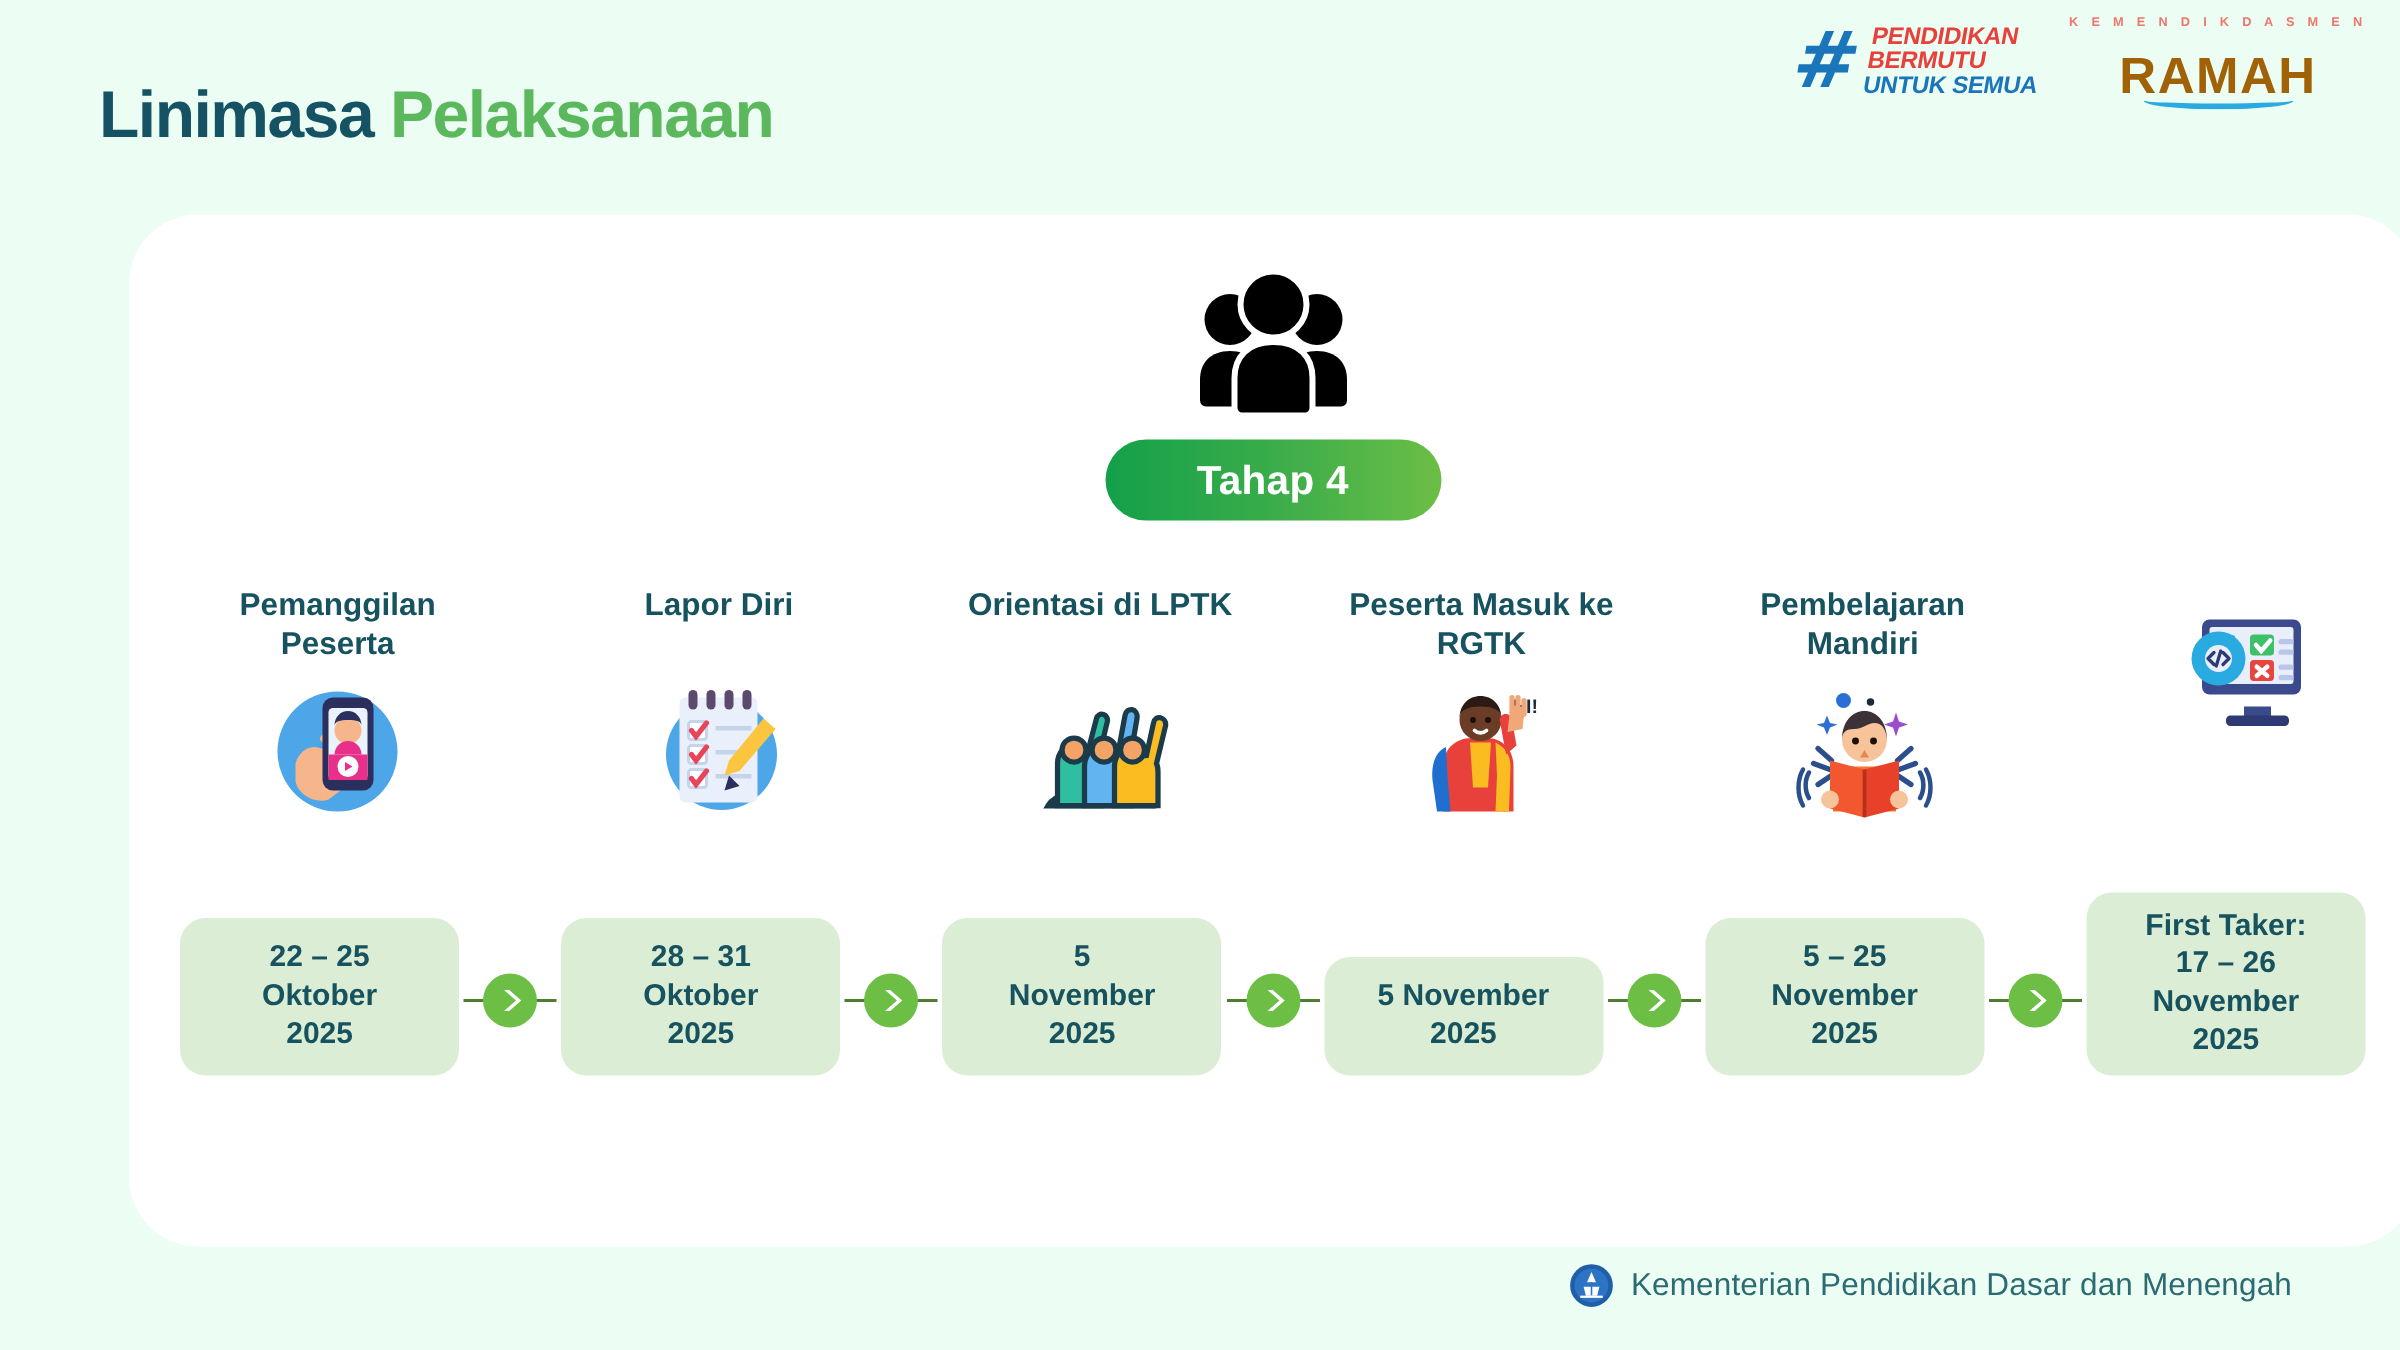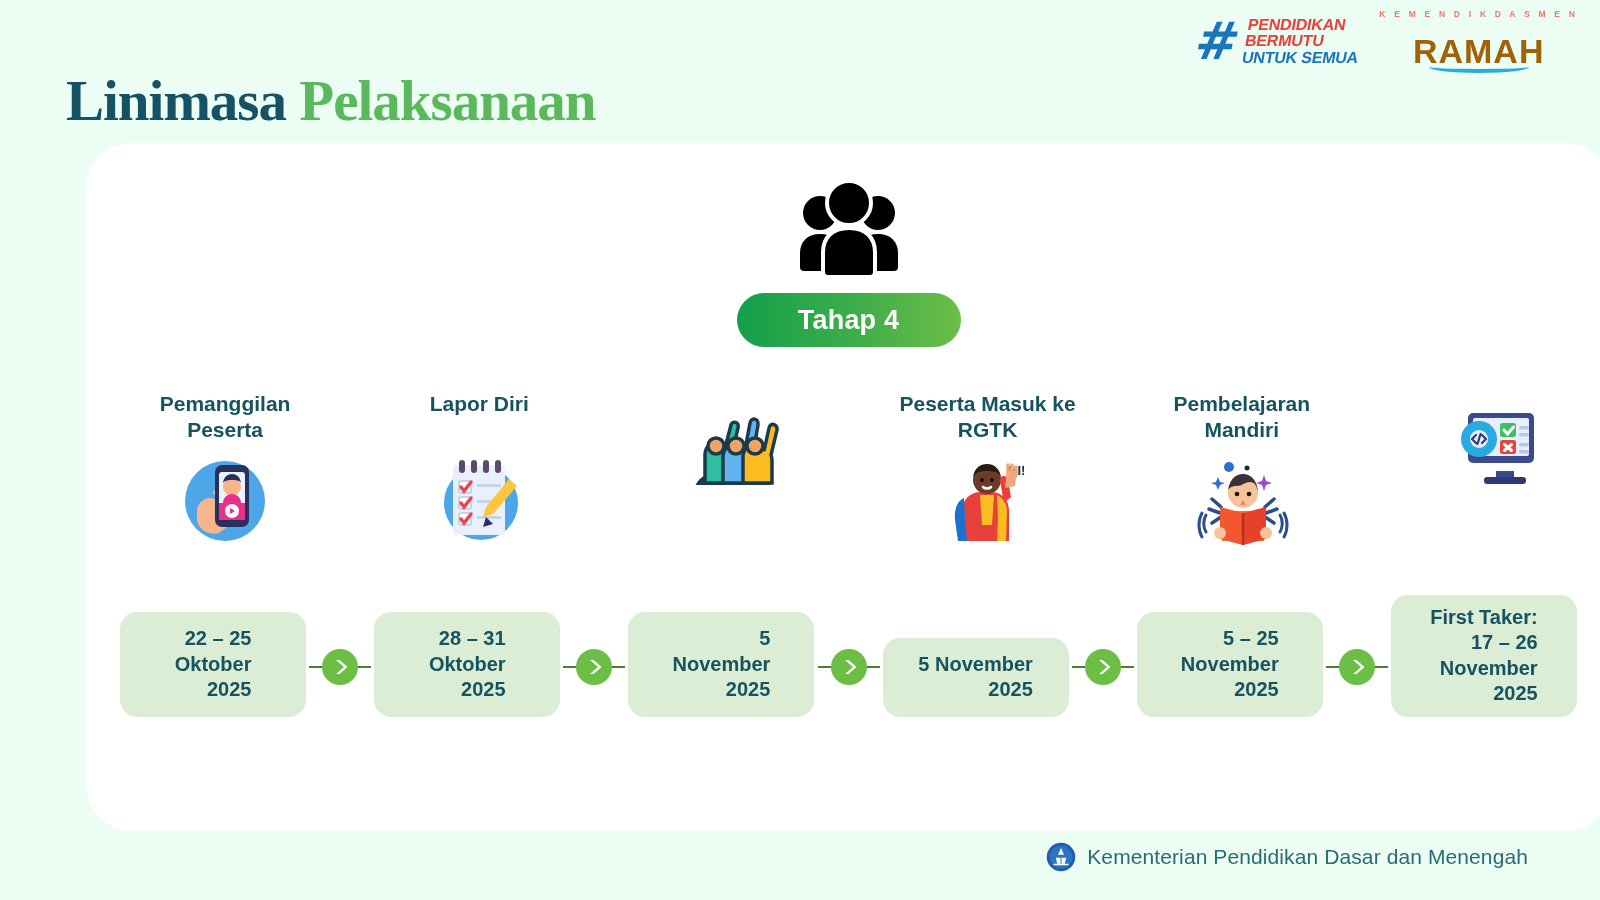--- a/index.html
+++ b/index.html
@@ -79,27 +79,26 @@
     width: 100px;
     height: 12px;
     border-bottom: 4px solid #29abe2;
     border-radius: 0 0 50% 50%;
     margin-top: -6px;
   }
 
   
   .page-title {
     position: absolute;
-    top: 68px;
+    top: 52px;
     left: 66px;
-    font-size: 57px;
+    font-size: 44px;
     font-weight: bold;
     letter-spacing: -1px;
     white-space: nowrap;
-    font-family: Liberation Serif, serif;
   }
   .title-dark { color: #155263; }
   .title-green { color: #5cb85c; }
 
   
   .card {
     position: absolute;
     left: 48px;
     top: 143px;
     width: 1525px;
@@ -177,21 +176,21 @@
     bottom: 4px;
     left: 50%;
     transform: translateX(-50%);
     width: 186px;
     background: #dcedd6;
     border-radius: 17px;
     color: #17525f;
     font-size: 20px;
     font-weight: bold;
     line-height: 1.28;
-    text-align: right;
+    text-align: center;
     padding: 14px 6px;
     white-space: pre-line;
     display: flex;
     align-items: center;
     justify-content: center;
     min-height: 66px;
     z-index: 2;
   }
   .date-box.h4 { padding: 10px 6px; }
 
@@ -346,20 +345,21 @@
         <div class="line"></div>
         <div class="arrow-circle">
           <svg width="20" height="20" viewBox="0 0 20 20">
               <path d="M6 3l8 7-8 7 3.5 0 8-7-8-7z" fill="#fff"></path>
             </svg>
         </div>
       </div>
     </div>
 
     <div class="step">
+      <div class="step-label">Orientasi di LPTK</div>
       <div class="step-icon">
         <svg width="100" height="92" viewBox="0 0 100 92">
           <path d="M16 84c8-14 58-14 68 0z" fill="none" stroke="#1b3b4b" stroke-width="4" stroke-linecap="round"></path>
           <path d="M22 84V56c0-8 6-13 12-13 4 0 7 2 8 6l6-23c1-5 9-3 7 3l-6 25c2 3 2 5 2 8v22z" fill="#2fbfa0" stroke="#1b3b4b" stroke-width="3.5"></path>
           <circle cx="33" cy="47" r="8" fill="#f3a366" stroke="#1b3b4b" stroke-width="3.5"></circle>
           <path d="M40 84V58c0-8 6-14 13-14 5 0 8 3 9 7l5-27c1-6 9-5 8 2l-5 29c1 2 1 4 1 6v23z" fill="#62b4f0" stroke="#1b3b4b" stroke-width="3.5"></path>
           <circle cx="53" cy="47" r="8" fill="#f3a366" stroke="#1b3b4b" stroke-width="3.5"></circle>
           <path d="M60 84V58c0-8 6-13 12-13 5 0 8 3 9 7l5-23c1-6 9-4 8 2l-6 25c1 2 1 4 1 6v22z" fill="#fbbc22" stroke="#1b3b4b" stroke-width="3.5"></path>
           <circle cx="72" cy="47" r="8" fill="#f3a366" stroke="#1b3b4b" stroke-width="3.5"></circle>
         </svg>

